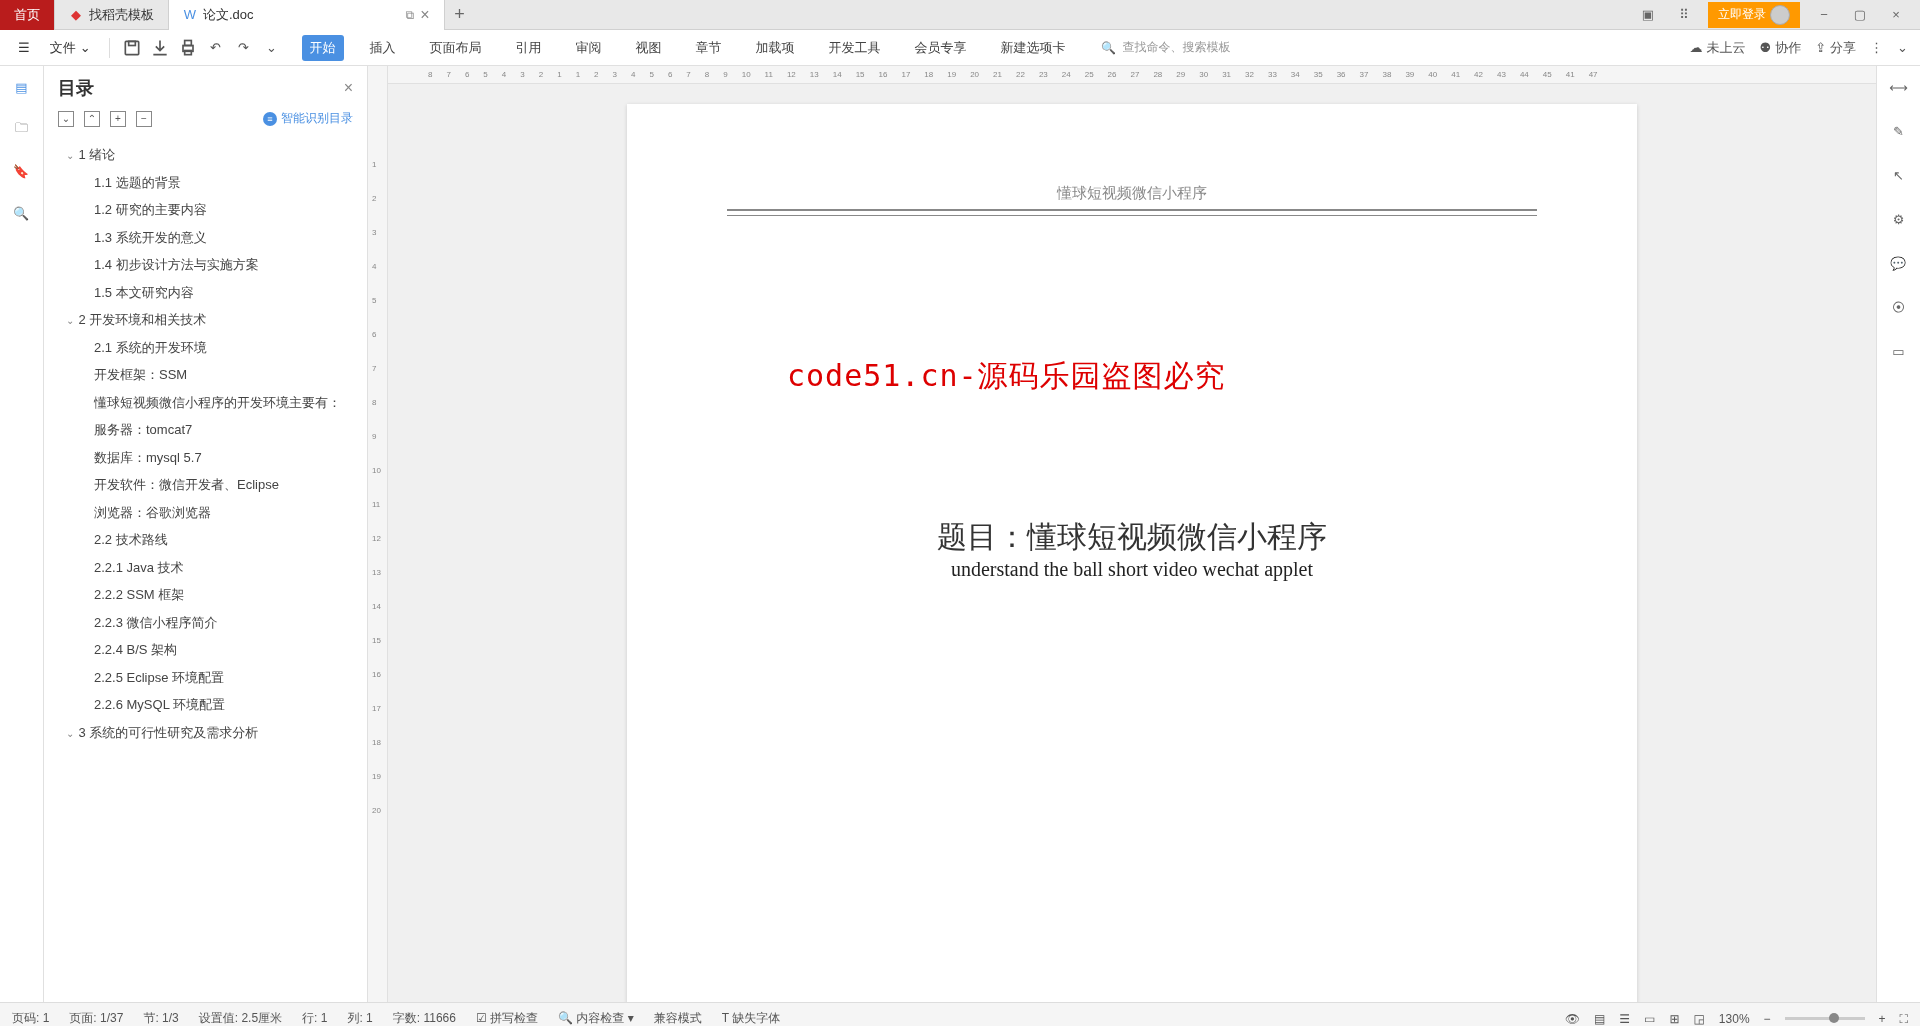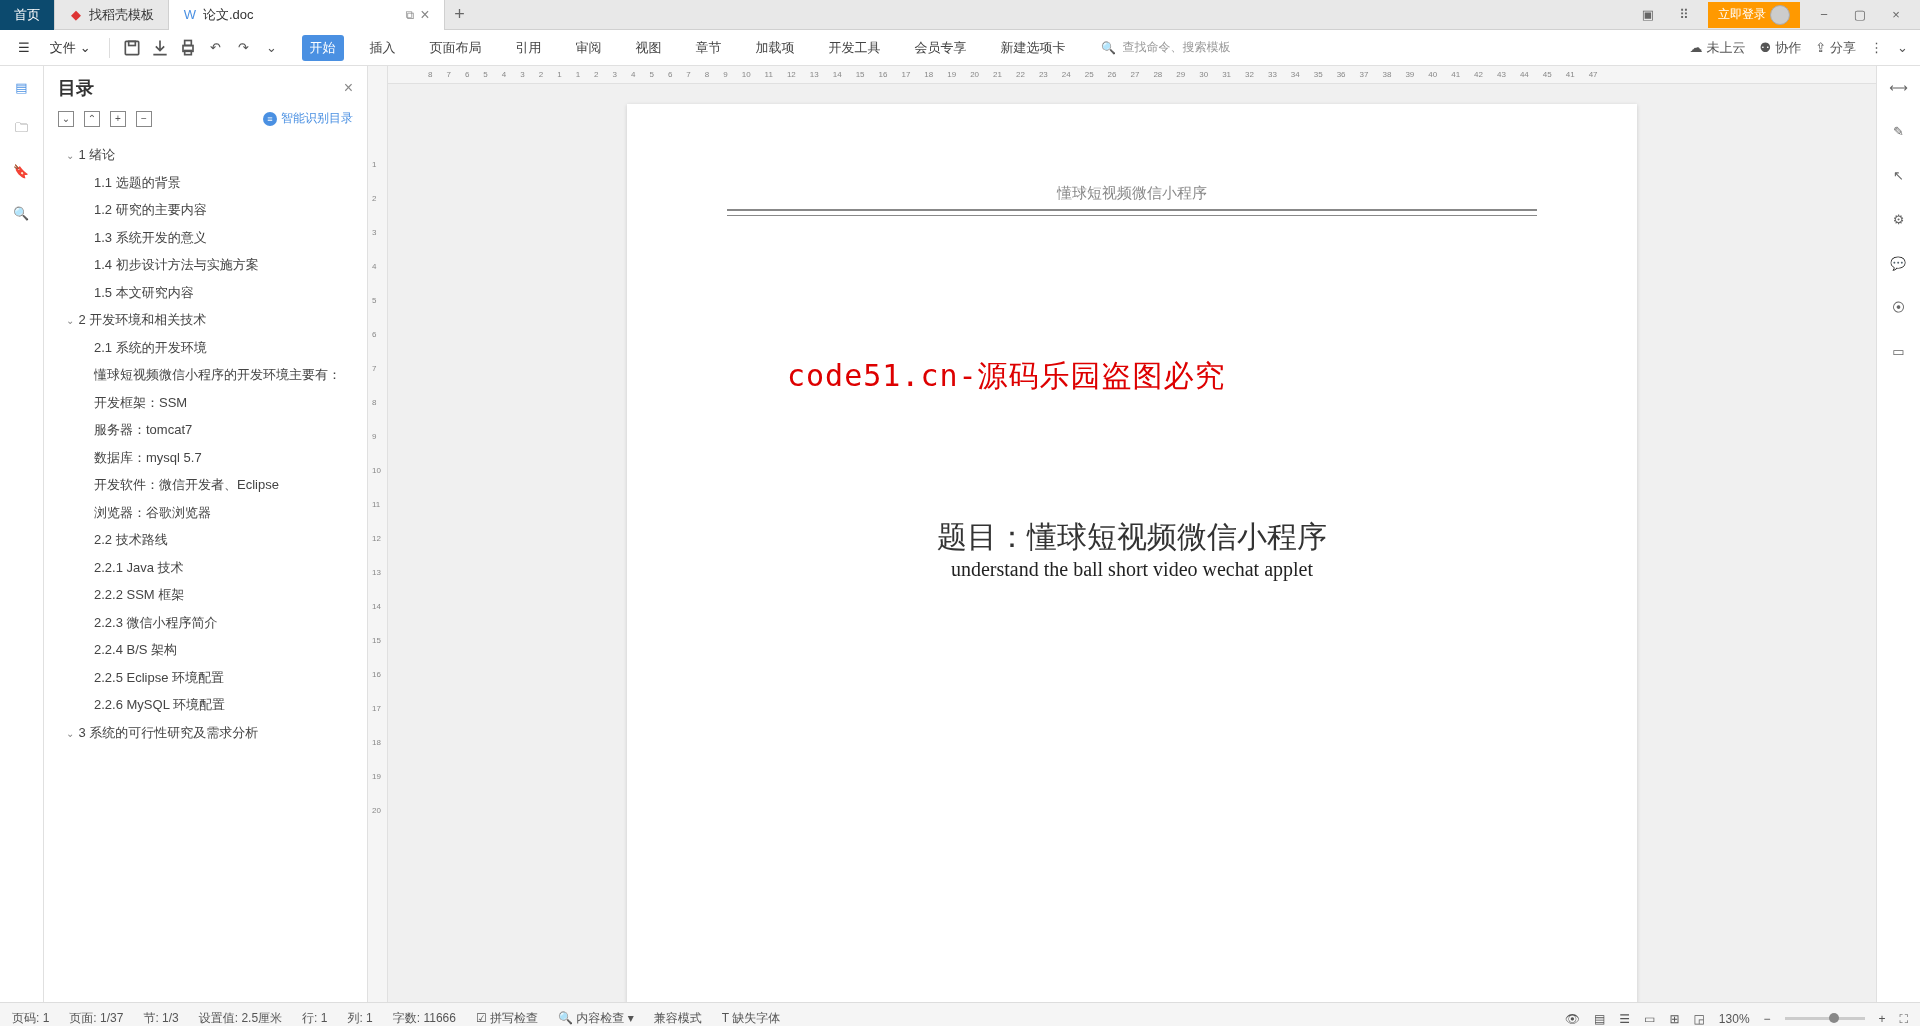--- a/index.html
+++ b/index.html
@@ -1,21 +1,21 @@
 <!DOCTYPE html>
 <html><head>
 <meta charset="utf-8">
 <style>
 * { margin: 0; padding: 0; box-sizing: border-box; font-family: "Microsoft YaHei", "PingFang SC", sans-serif; }
 body { width: 1920px; height: 1026px; background: #fff; overflow: hidden; font-size: 13px; color: #333; }
 
 
 .tabbar { height: 30px; background: #e8e8e8; display: flex; align-items: center; border-bottom: 1px solid #d0d0d0; }
 .tab { height: 30px; padding: 0 14px; display: flex; align-items: center; gap: 6px; border-right: 1px solid #d0d0d0; cursor: pointer; }
-.tab.home { background: #0c4a6e; color: #fff; }
+.tab.home { background: #b91c1c; color: #fff; }
 .tab.active { background: #fff; }
 .tab-icon { width: 14px; height: 14px; display: inline-flex; align-items: center; justify-content: center; }
 .tab-close { color: #888; font-size: 16px; }
 .tab-blank { color: #888; font-size: 12px; }
 .tab-add { width: 30px; text-align: center; color: #666; font-size: 18px; }
 .win-controls { margin-left: auto; display: flex; align-items: center; gap: 12px; padding-right: 12px; }
 .win-btn { width: 24px; height: 24px; display: flex; align-items: center; justify-content: center; color: #666; }
 .login-btn { background: #f90; color: #fff; border-radius: 0; padding: 3px 10px; font-size: 12px; display: flex; align-items: center; gap: 4px; }
 .avatar { width: 20px; height: 20px; border-radius: 50%; background: #ccc; border: 1px solid #aaa; }
 
@@ -193,22 +193,22 @@
     </div>
     <div class="outline-tree" id="tree">
         <div class="tree-item l1"><span class="tree-chev">⌄</span><span>1 绪论</span></div>
         <div class="tree-item l2"><span>1.1 选题的背景</span></div>
         <div class="tree-item l2"><span>1.2 研究的主要内容</span></div>
         <div class="tree-item l2"><span>1.3 系统开发的意义</span></div>
         <div class="tree-item l2"><span>1.4 初步设计方法与实施方案</span></div>
         <div class="tree-item l2"><span>1.5 本文研究内容</span></div>
         <div class="tree-item l1"><span class="tree-chev">⌄</span><span>2 开发环境和相关技术</span></div>
         <div class="tree-item l2"><span>2.1 系统的开发环境</span></div>
+        <div class="tree-item l2"><span>开发框架：SSM</span></div>
         <div class="tree-item l2"><span>懂球短视频微信小程序的开发环境主要有：</span></div>
-        <div class="tree-item l2"><span>开发框架：SSM</span></div>
         <div class="tree-item l2"><span>服务器：tomcat7</span></div>
         <div class="tree-item l2"><span>数据库：mysql 5.7</span></div>
         <div class="tree-item l2"><span>开发软件：微信开发者、Eclipse</span></div>
         <div class="tree-item l2"><span>浏览器：谷歌浏览器</span></div>
         <div class="tree-item l2"><span>2.2 技术路线</span></div>
         <div class="tree-item l2"><span>2.2.1 Java 技术</span></div>
         <div class="tree-item l2"><span>2.2.2 SSM 框架</span></div>
         <div class="tree-item l2"><span>2.2.3 微信小程序简介</span></div>
         <div class="tree-item l2"><span>2.2.4 B/S 架构</span></div>
         <div class="tree-item l2"><span>2.2.5 Eclipse 环境配置</span></div>

